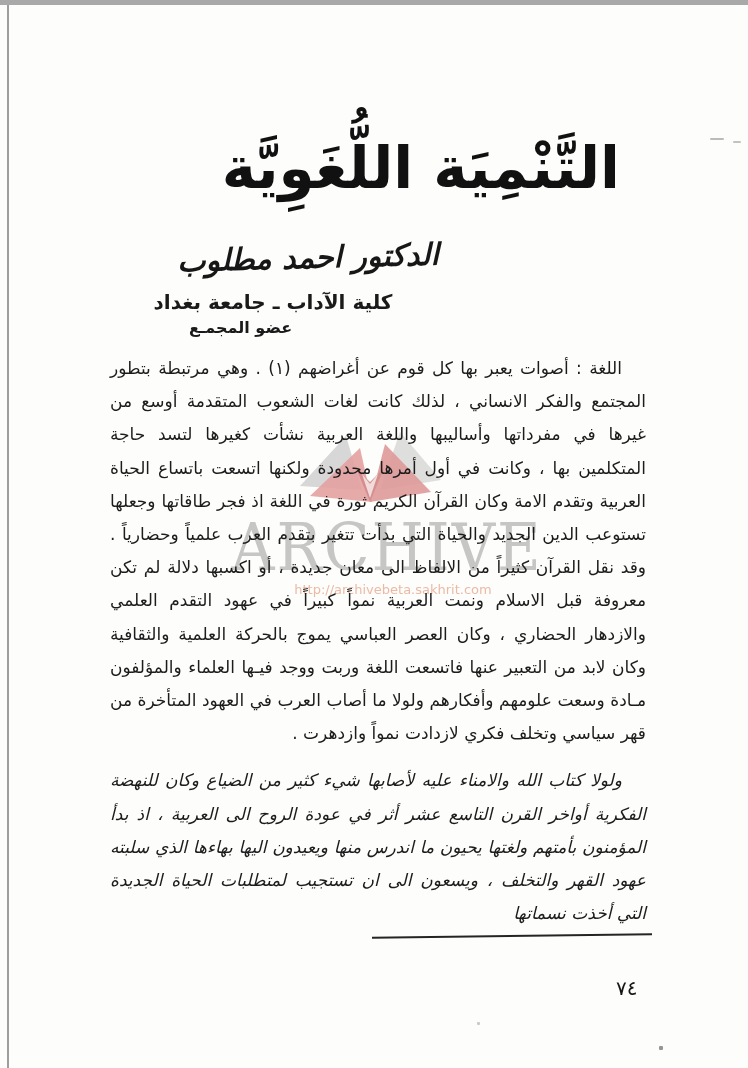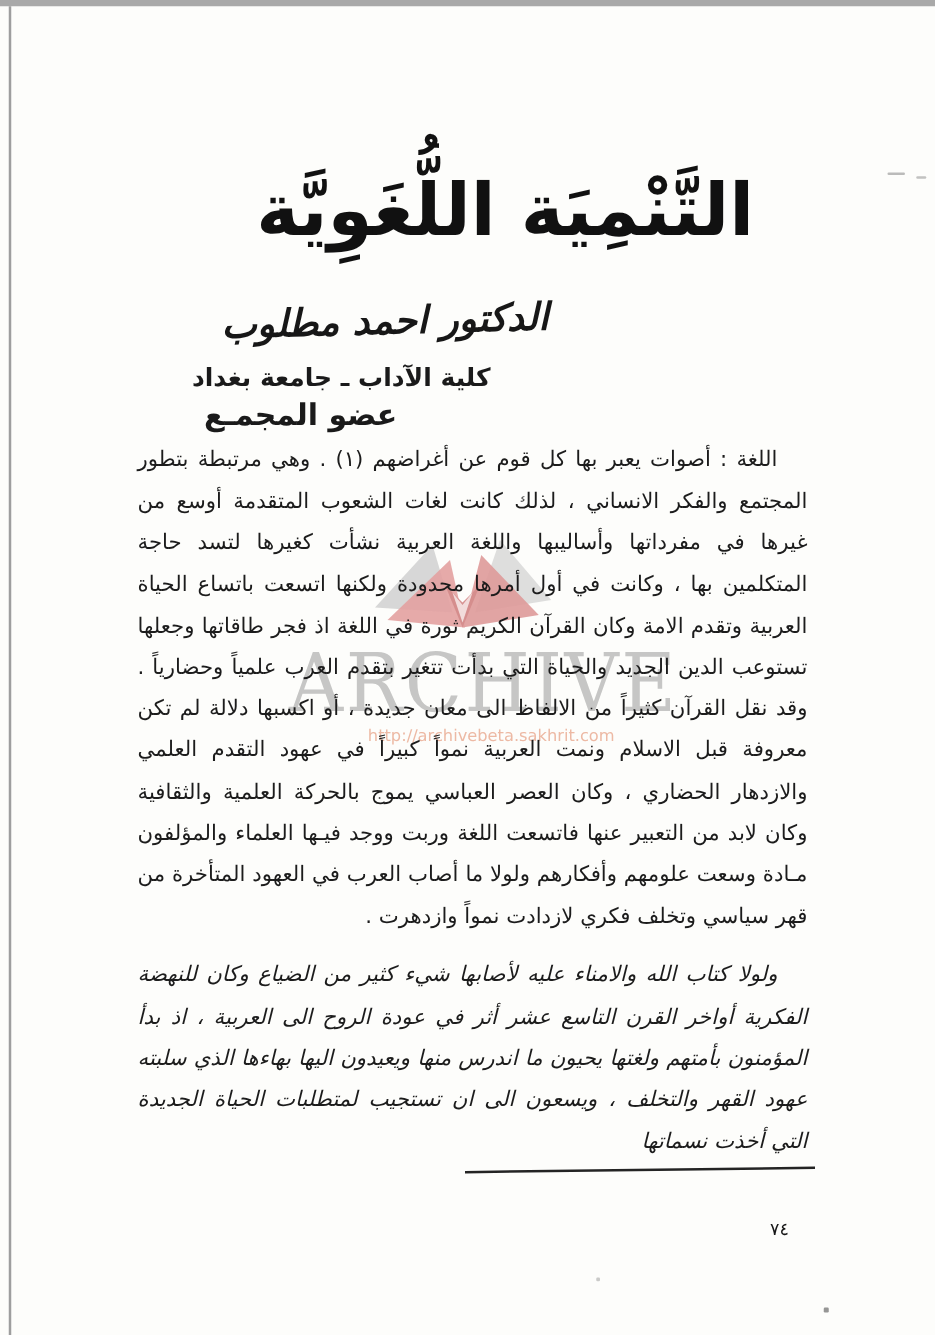--- a/index.html
+++ b/index.html
@@ -31,21 +31,21 @@
   .speck {
     position: absolute;
     background: #6a6a6a;
     border-radius: 1px;
   }
   
   .title {
     position: absolute;
     top: 122px; left: 205px; width: 415px;
     direction: rtl;
-    text-align: left;
+    text-align: right;
     font-size: 58px;
     font-weight: bold;
     color: #111;
     line-height: 1.6;
     letter-spacing: 1px;
   }
   
   .byline-signature {
     position: absolute;
     top: 240px; left: 168px; width: 280px;
@@ -66,21 +66,21 @@
     font-size: 20px;
     font-weight: 600;
     color: #1a1a1a;
     white-space: nowrap;
   }
   .byline-membership {
     position: absolute;
     top: 318px; left: 138px; width: 205px;
     direction: rtl;
     text-align: center;
-    font-size: 24px;
+    font-size: 16px;
     font-weight: 600;
     color: #1a1a1a;
     white-space: nowrap;
   }
   
   .body-text {
     position: absolute;
     top: 352px; left: 110px; width: 536px;
     direction: rtl;
     text-align: justify;
@@ -110,21 +110,21 @@
     direction: rtl;
     font-size: 16.5px;
     color: #1c1c1c;
     white-space: nowrap;
   }
   .footnote .fn-marker { margin-left: 18px; }
   .page-number {
     position: absolute;
     top: 976px; left: 616px;
     direction: rtl;
-    font-size: 14px;
+    font-size: 20px;
     color: #161616;
   }
   
   .wm-logo {
     position: absolute;
     top: 428px; left: 288px;
     width: 165px; height: 105px;
     opacity: 0.78;
     pointer-events: none;
   }

